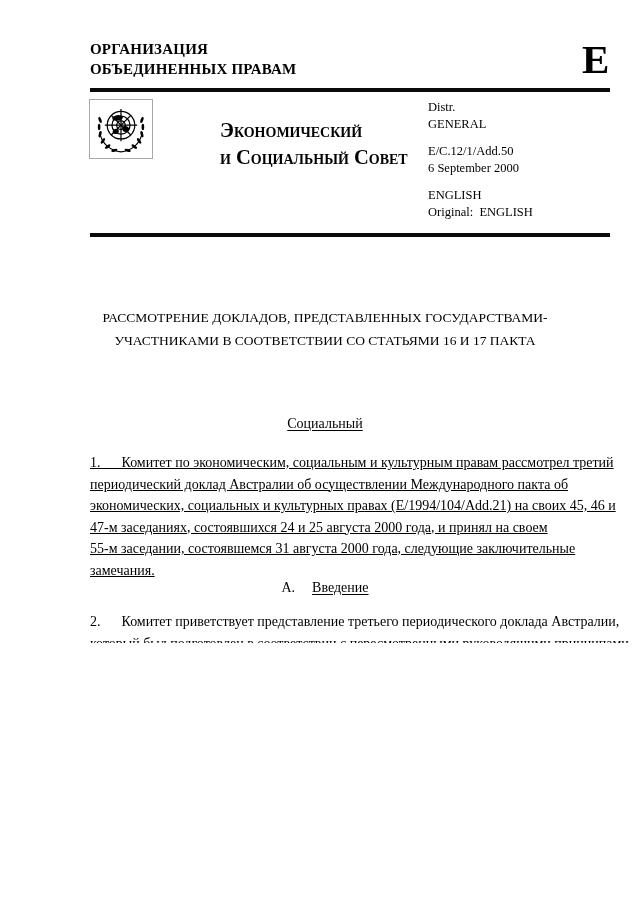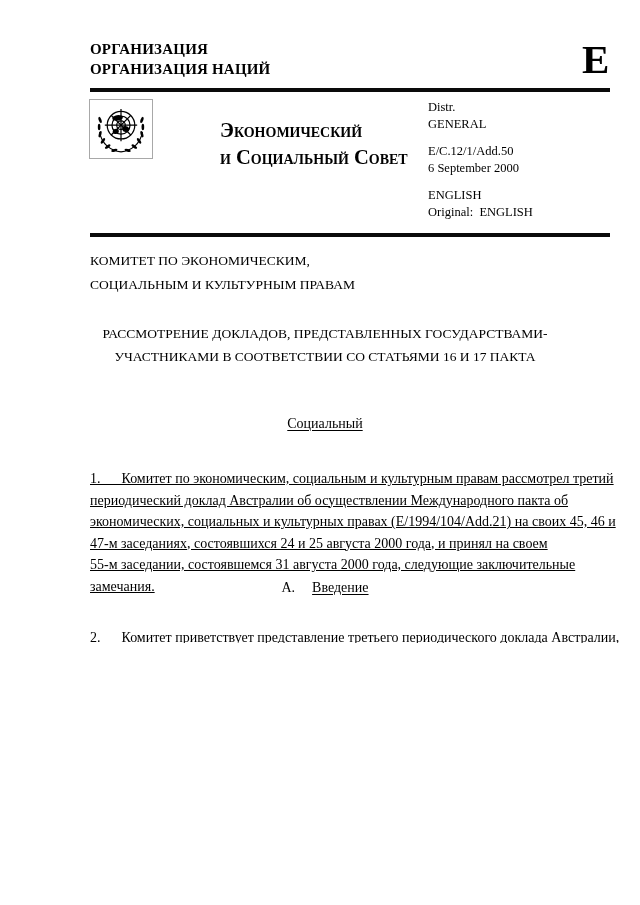--- a/index.html
+++ b/index.html
@@ -13,39 +13,39 @@
   .rule1{top:88px;}
   .rule2{top:233px;}
   .logo{position:absolute;left:89px;top:99px;width:64px;height:60px;border:1px solid #a8a8a8;
         box-sizing:border-box;background:#fff;display:flex;align-items:center;justify-content:center;}
   .council{position:absolute;left:176px;top:117px;font-size:20.5px;font-weight:bold;
            font-variant:small-caps;line-height:27px;margin-left:44px;}
   .distr{position:absolute;left:428px;top:99px;font-size:12.5px;line-height:16.5px;}
   .dgroup{margin-bottom:11px;}
   .committee{position:absolute;left:90px;top:249px;font-size:13.5px;line-height:24px;}
   .center{position:absolute;left:40px;width:570px;text-align:center;}
-  .multiline{white-space:pre-line;margin-top:16px;}
+  .multiline{white-space:pre-line;}
   .report-heading{top:307px;font-size:13.5px;line-height:22.5px;}
   .concluding{top:363px;font-size:14px;line-height:22.5px;text-decoration:underline;text-underline-offset:2px;}
   .country{top:416px;font-size:14px;text-decoration:underline;text-underline-offset:2px;}
   .para{position:absolute;left:90px;width:550px;font-size:14px;line-height:21.5px;}
   .para1{top:452px;text-decoration:underline;}
   .para2{top:611px;}
   .section-a{top:580px;font-size:14px;}
   .sa-title{margin-left:17px;text-decoration:underline;text-underline-offset:2px;}
   .footer-code{position:absolute;left:91px;top:799px;font-size:14px;}
 </style>
 </head>
 <body>
 
 <div class="page">
 
   <div class="org">
     <div>ОРГАНИЗАЦИЯ</div>
-    <div>ОРГАНИЗАЦИЯ НАЦИЙ</div>
+    <div>ОБЪЕДИНЕННЫХ ПРАВАМ</div>
   </div>
 
   <div class="series">E</div>
 
   <div class="rule rule1"></div>
 
   <div class="logo">
     <svg width="58" height="54" viewBox="0 0 61 56" aria-hidden="true">
       <g stroke="#000" fill="none" stroke-width="1.3">
         <circle cx="30.5" cy="24" r="14.5"></circle>
@@ -95,24 +95,20 @@
       <div>6 September 2000</div>
     </div>
     <div class="dgroup">
       <div>ENGLISH</div>
       <div>Original:&nbsp; ENGLISH</div>
     </div>
   </div>
 
   <div class="rule rule2"></div>
 
-  <div class="committee">
-    <div>КОМИТЕТ ПО ЭКОНОМИЧЕСКИМ,</div>
-    <div>СОЦИАЛЬНЫМ И КУЛЬТУРНЫМ ПРАВАМ</div>
-  </div>
 
   <div class="center report-heading multiline">РАССМОТРЕНИЕ ДОКЛАДОВ, ПРЕДСТАВЛЕННЫХ ГОСУДАРСТВАМИ-
 УЧАСТНИКАМИ В СООТВЕТСТВИИ СО СТАТЬЯМИ 16 И 17 ПАКТА</div>
 
 
   <div class="center country">Социальный</div>
 
   <div class="para para1 multiline">1.&nbsp;&nbsp;&nbsp;&nbsp;&nbsp;&nbsp;Комитет по экономическим, социальным и культурным правам рассмотрел третий
 периодический доклад Австралии об осуществлении Международного пакта об
 экономических, социальных и культурных правах (E/1994/104/Add.21) на своих 45, 46 и

